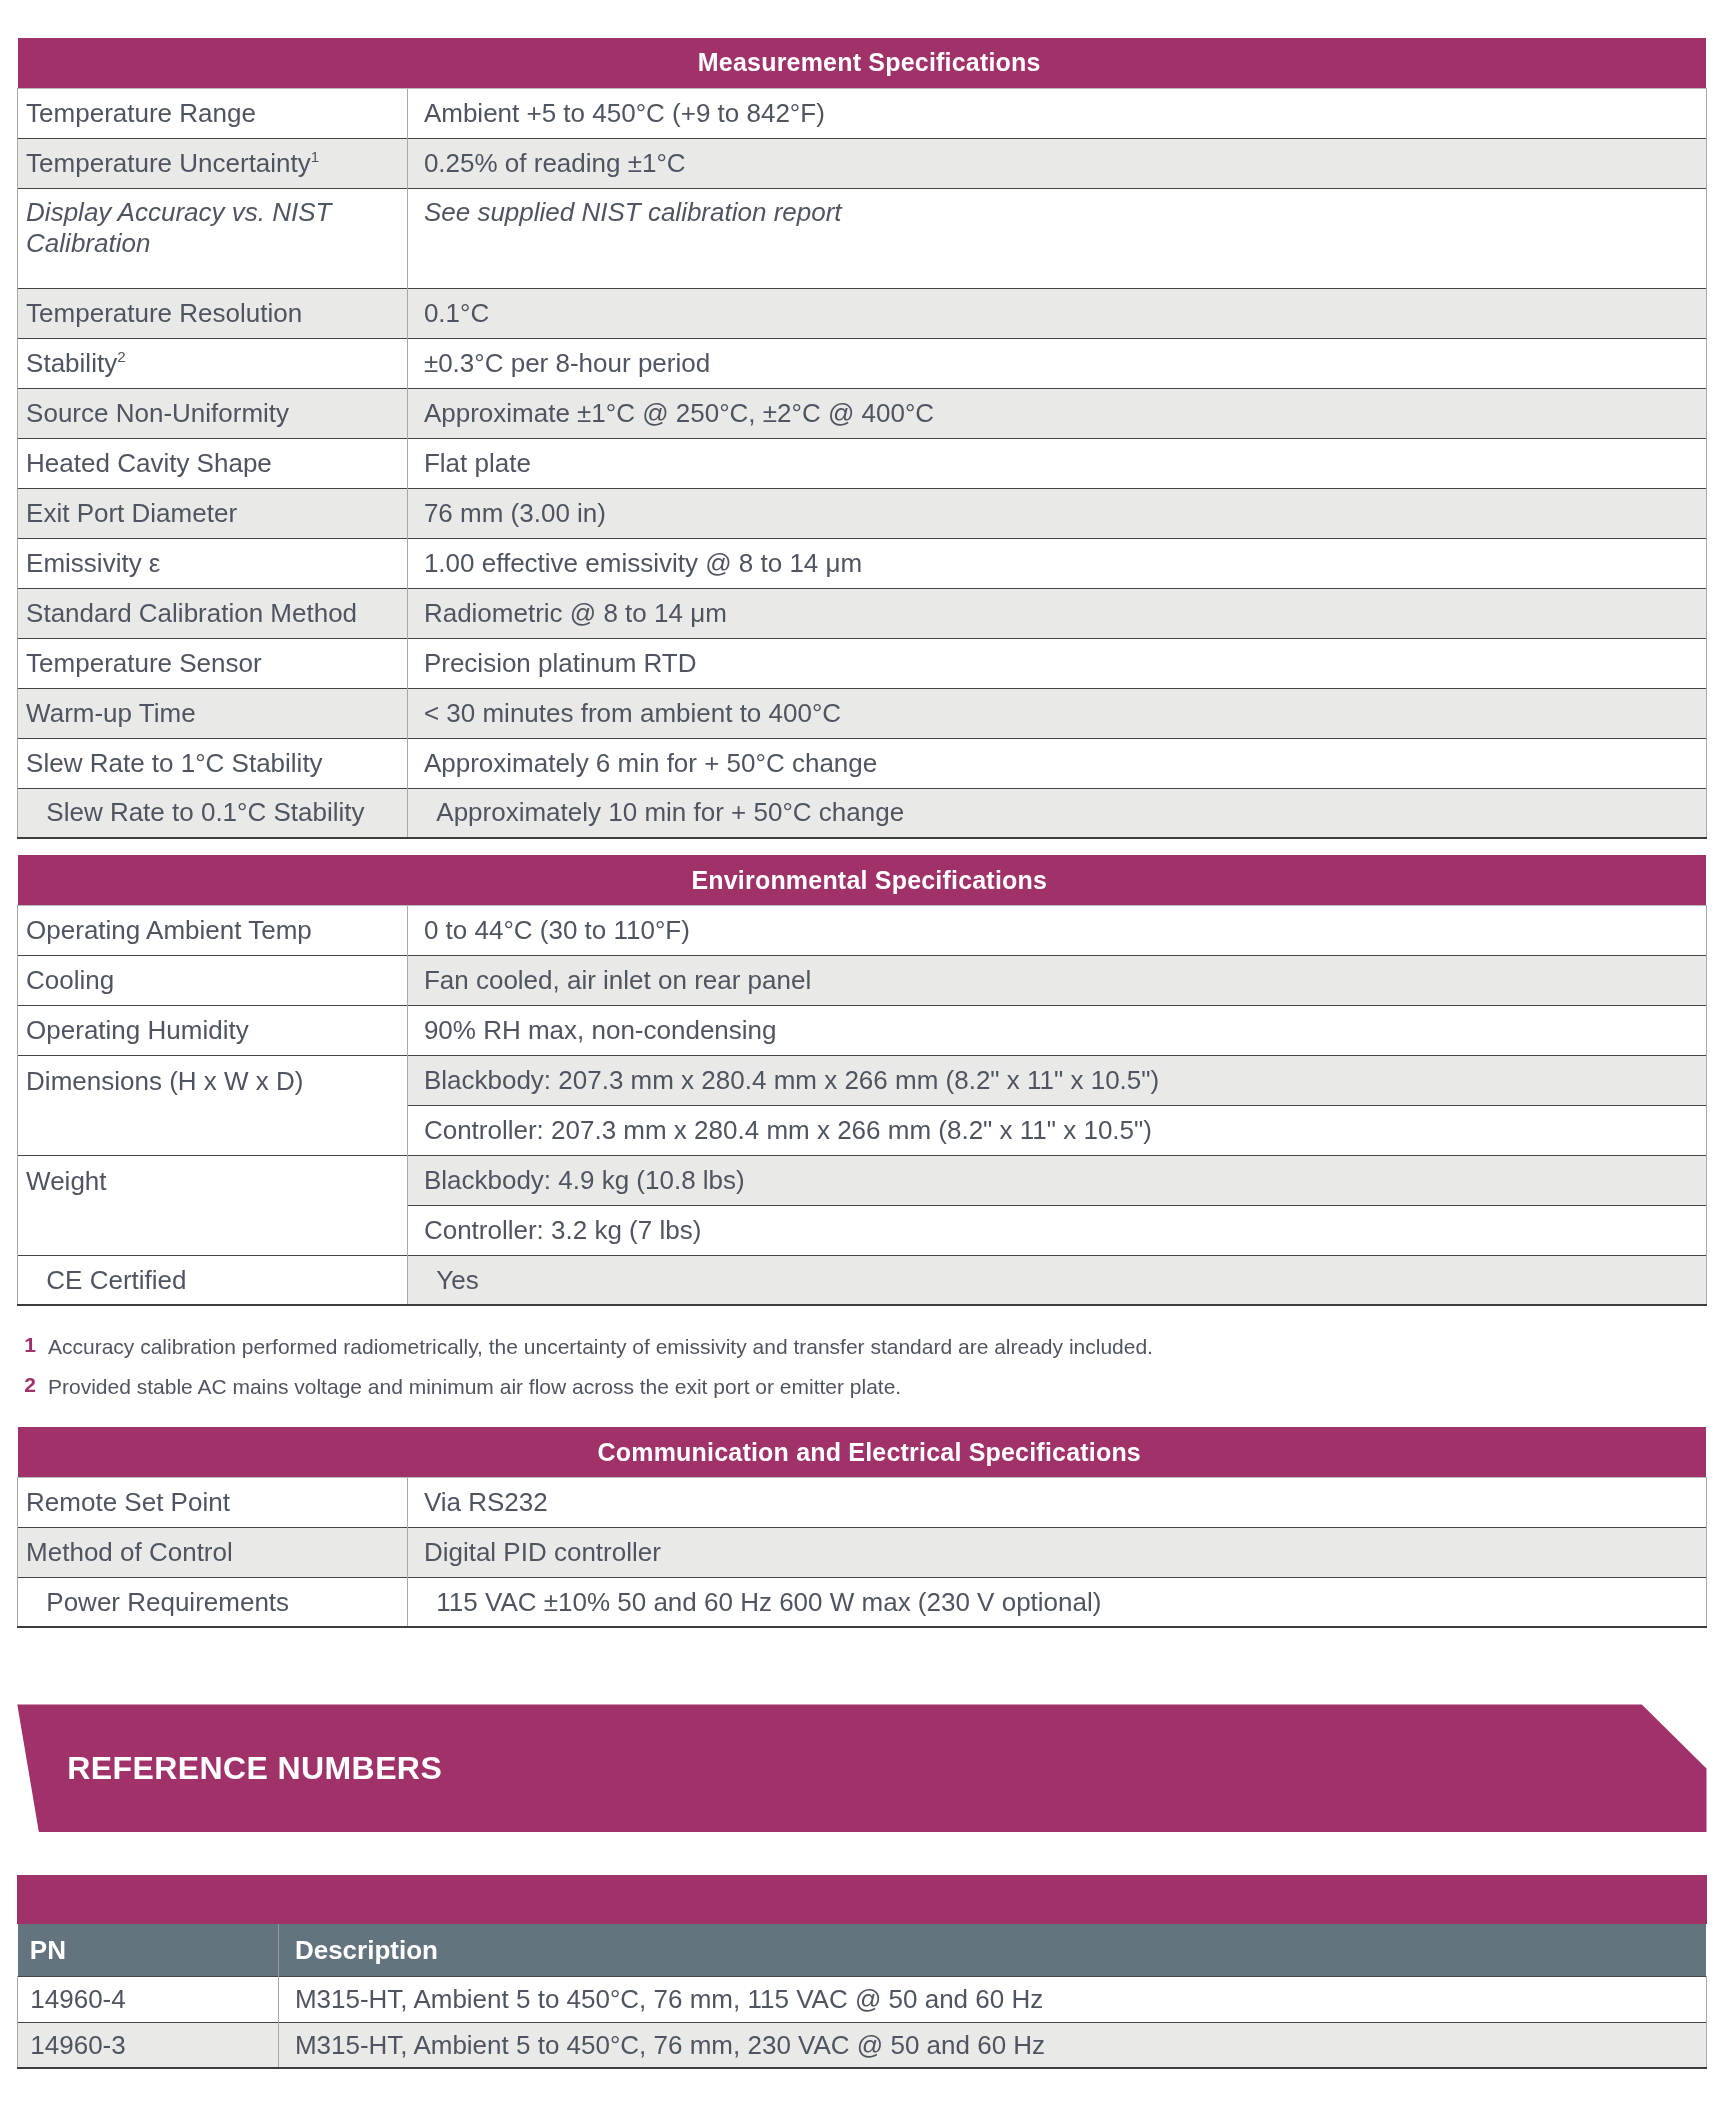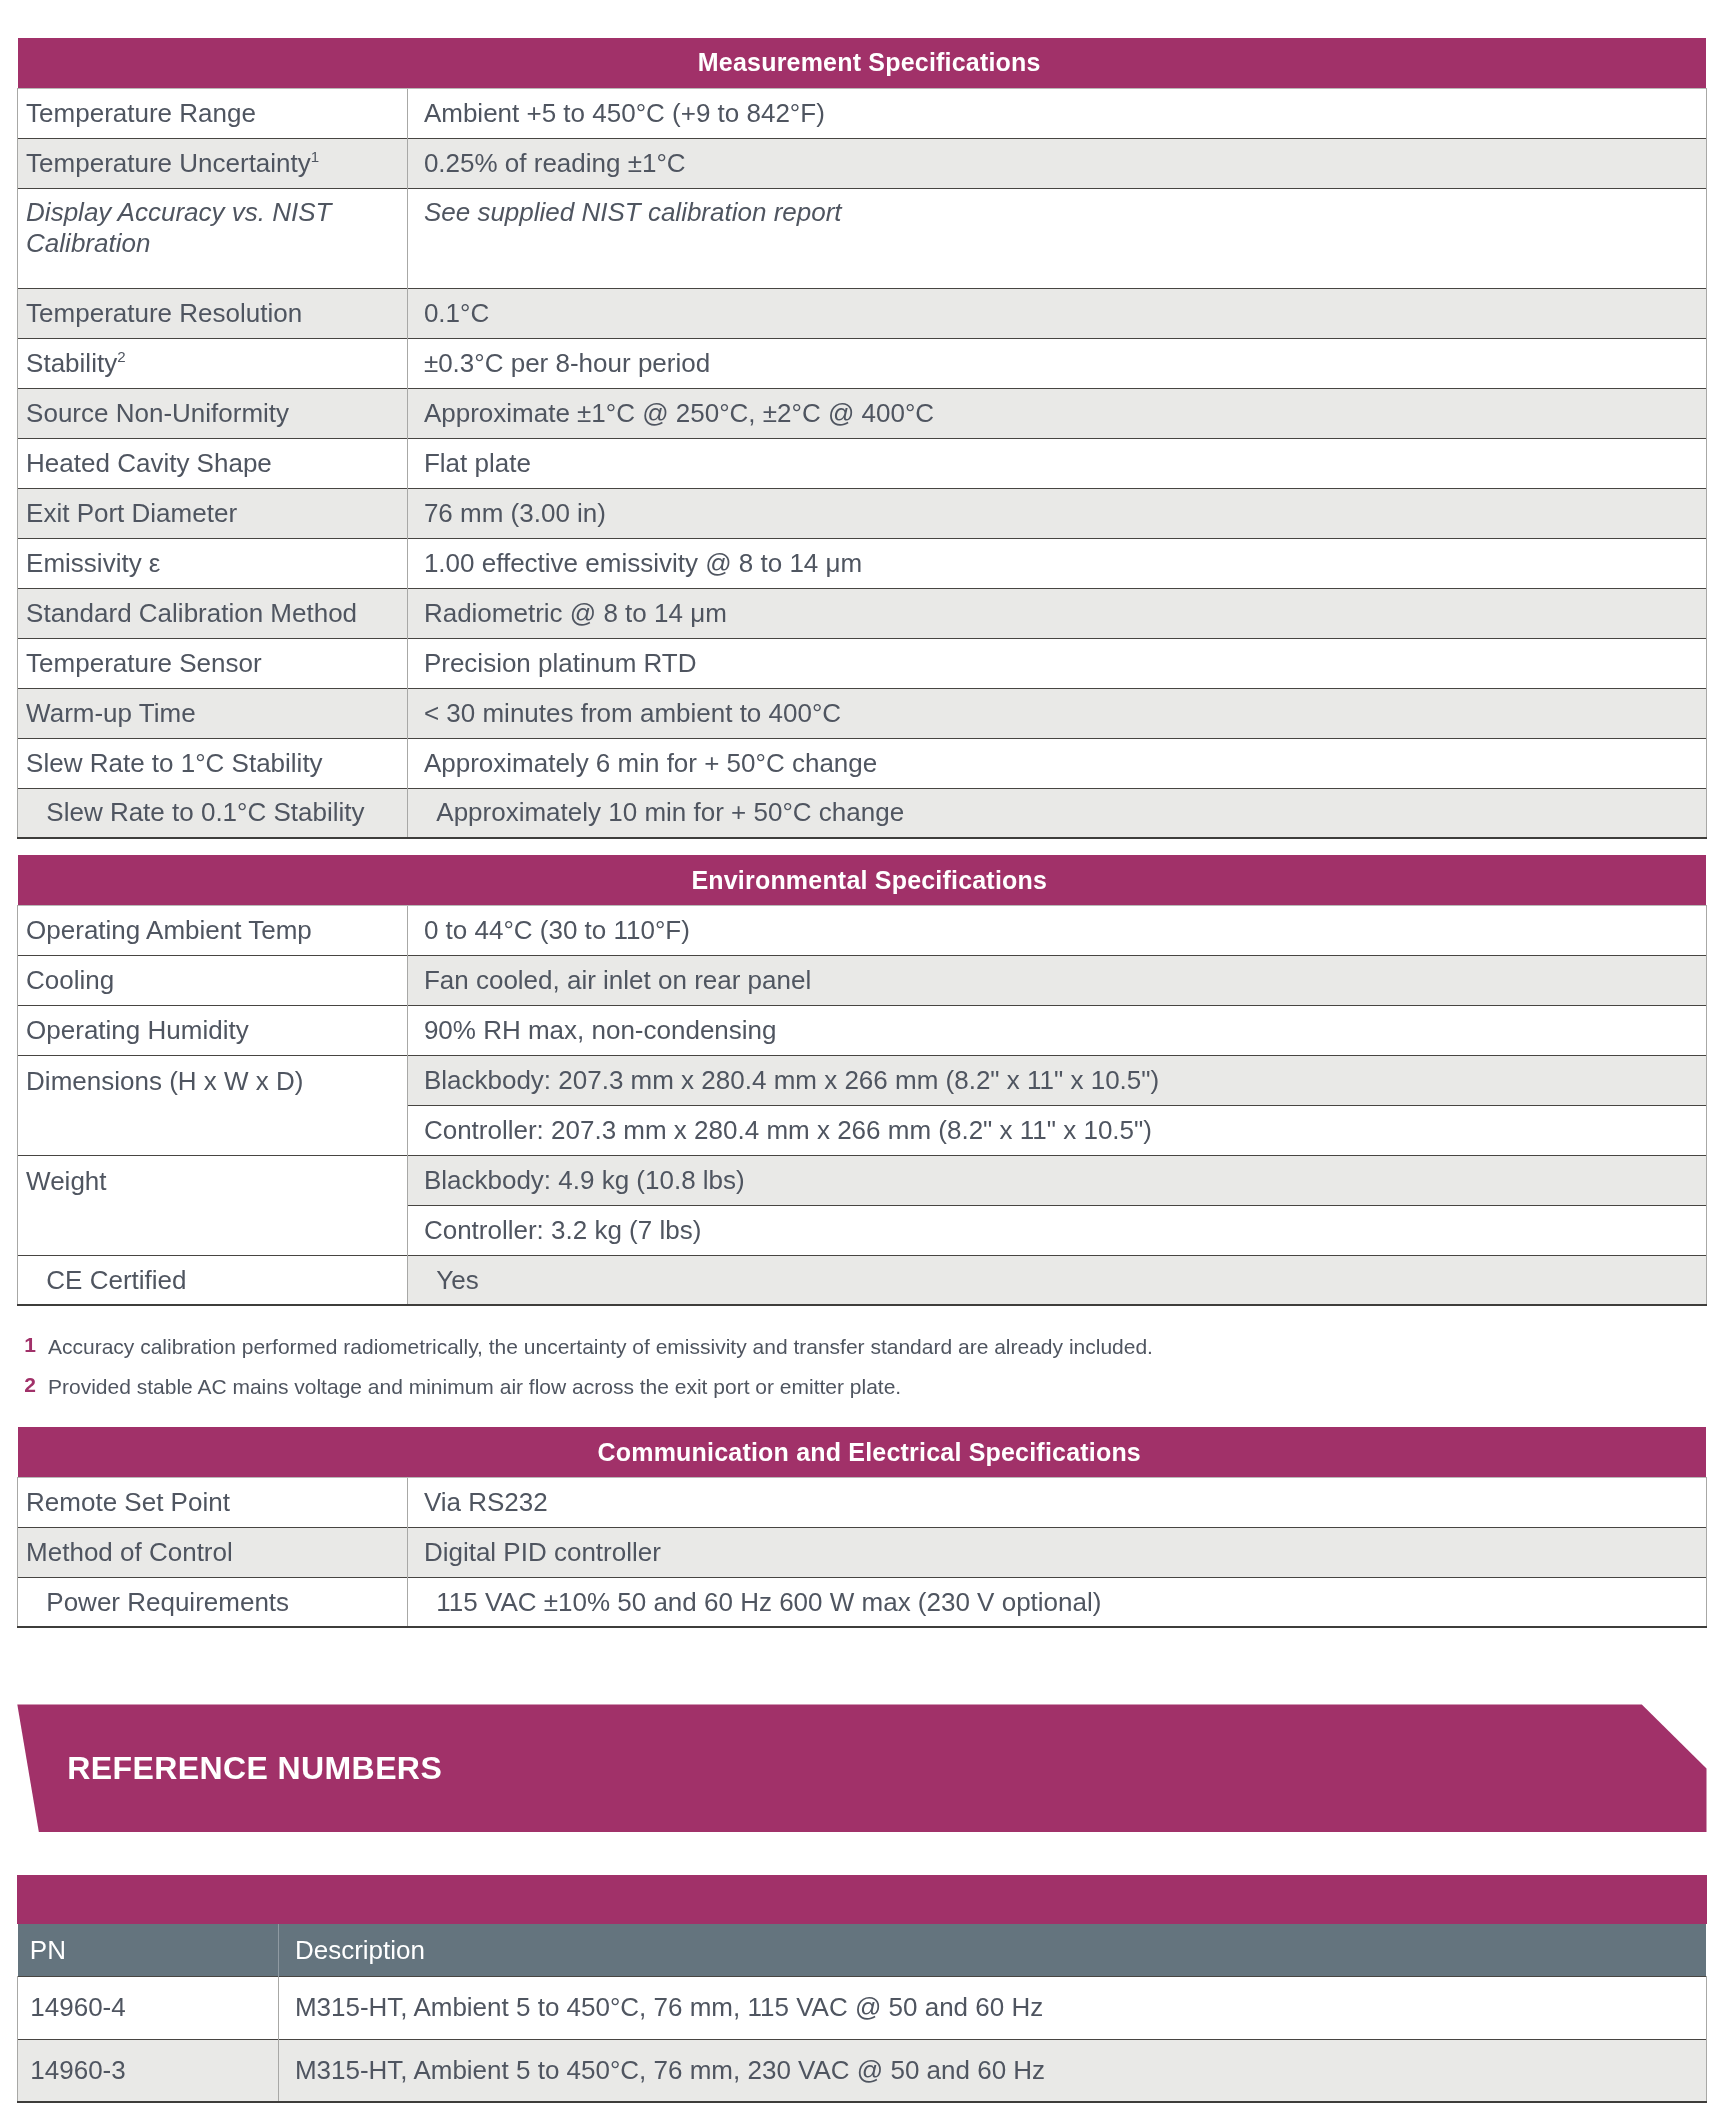--- a/index.html
+++ b/index.html
@@ -52,26 +52,26 @@
   }
   .banner .banner-title{
     color:#fff;font-weight:bold;font-size:32px;letter-spacing:0.4px;padding-left:50px;
   }
   
   .refsection{margin-top:43px;}
   .ref-topband{height:49px;background:var(--accent);}
   table.ref{border-collapse:collapse;width:100%;table-layout:fixed;}
   col.c-pn{width:261px;}
   table.ref th{
-    background:var(--slate);color:#fff;font-weight:normal;text-align:left;
+    background:var(--slate);color:#fff;font-weight:bold;text-align:left;
     font-size:26px;height:52px;padding:0 0 0 12px;
   }
   table.ref th.desc{border-left:1.7px solid #8f9aa2;padding-left:15.6px;}
   table.ref td{
-    height:63px;font-size:26px;color:var(--ink);line-height:31px;
+    height:46px;font-size:26px;color:var(--ink);line-height:31px;
     padding:1.7px 12px 1.7px 12px;vertical-align:middle;border-top:1.7px solid var(--line-dark);
   }
   table.ref td.pn{border-left:1.7px solid var(--line-light);}
   table.ref td.desc{border-left:1.7px solid var(--line-light);border-right:1.7px solid var(--line-light);padding-left:15.6px;}
   table.ref tr.last td{border-bottom:2.6px solid #3e3d3b;}
   table.ref td.g{background:var(--rowalt);}
 </style>
 </head>
 <body>
 

